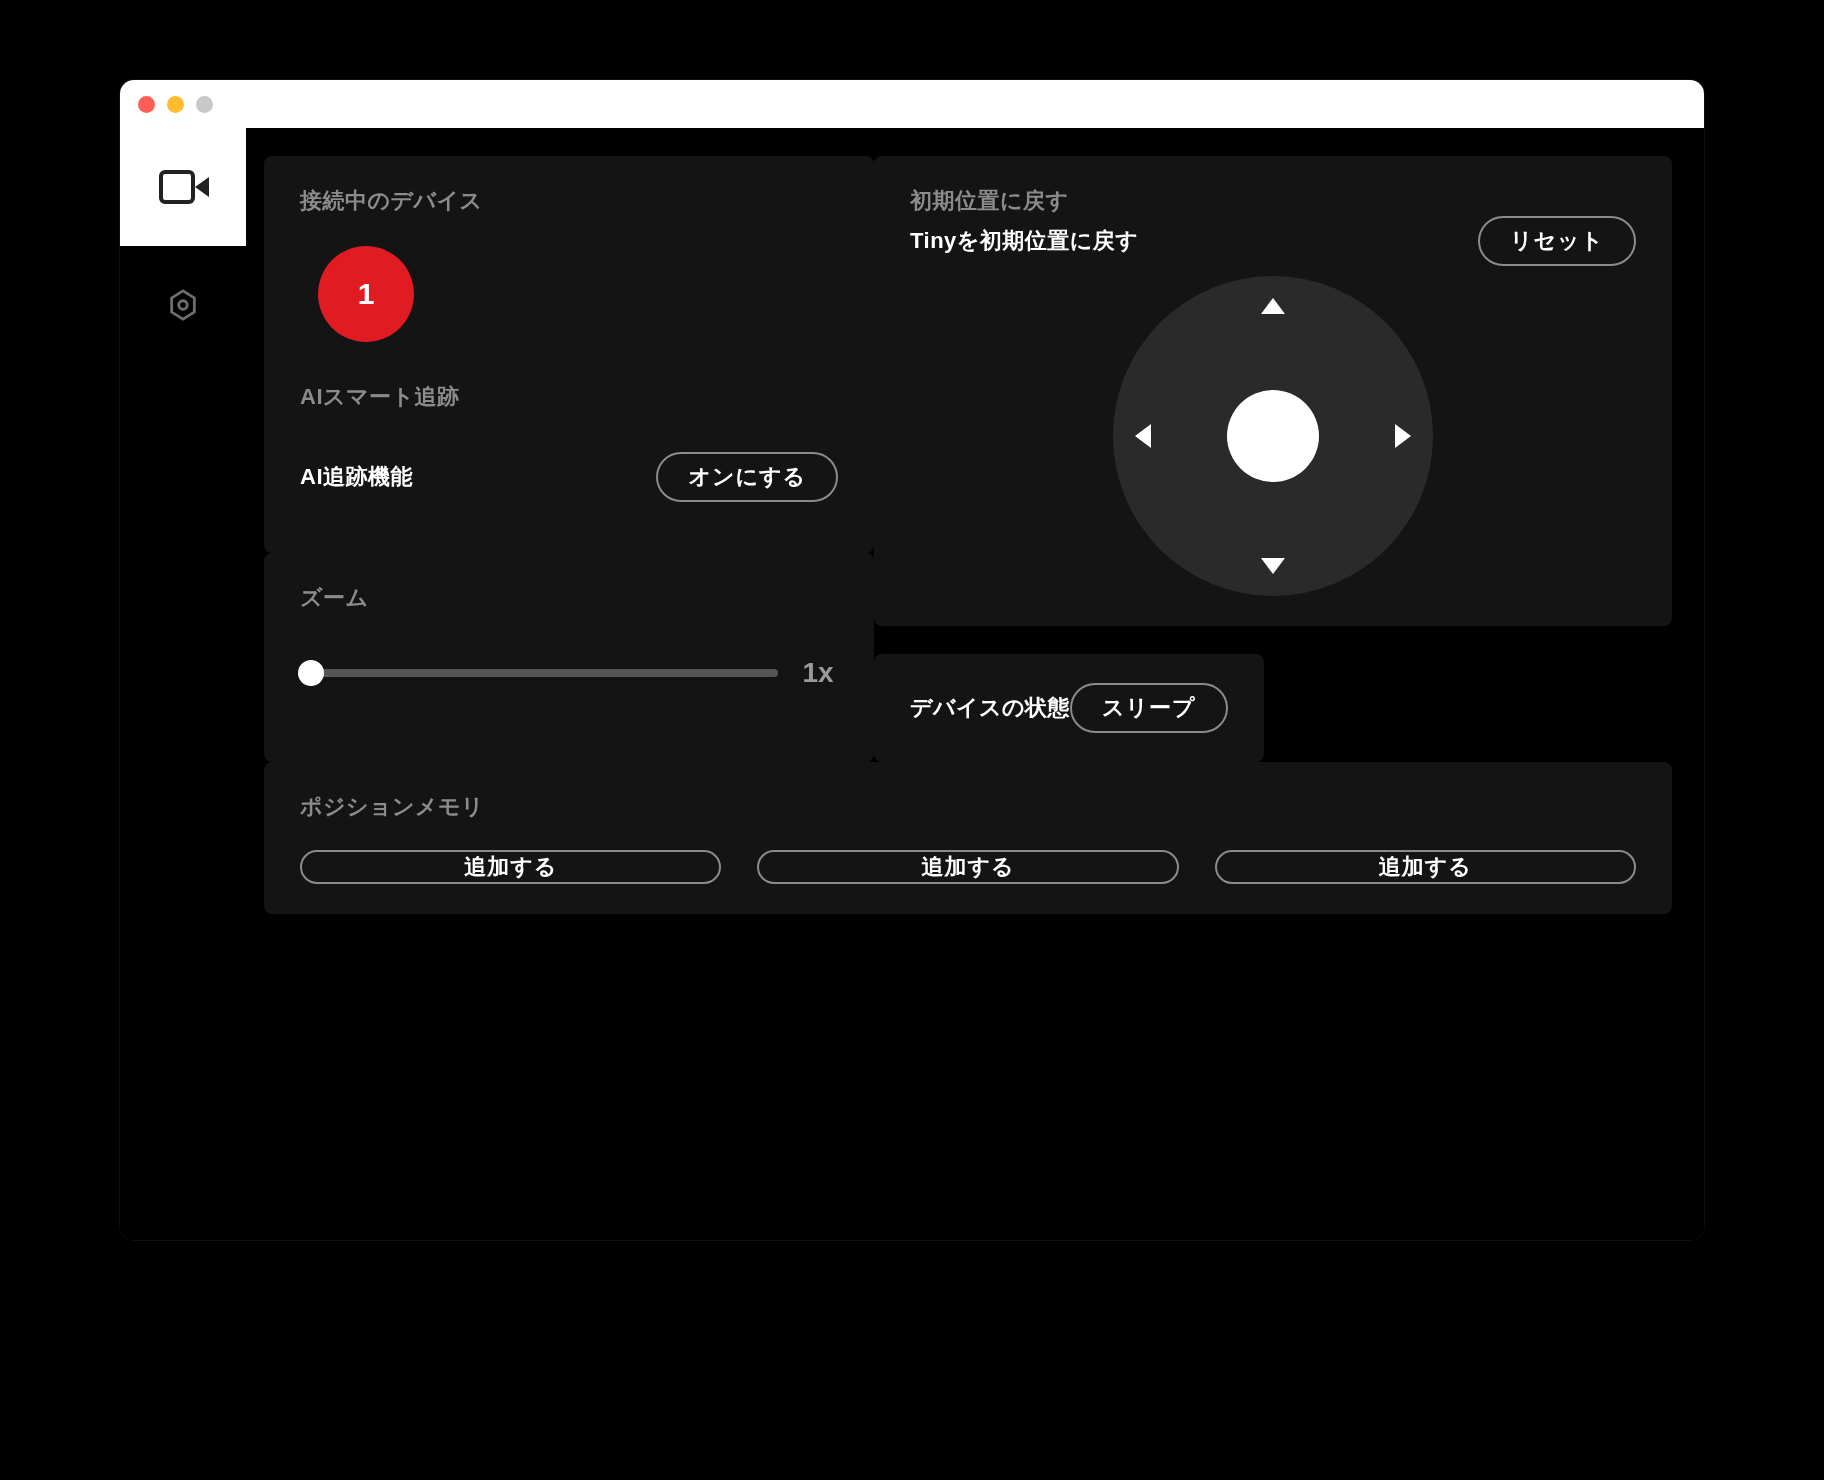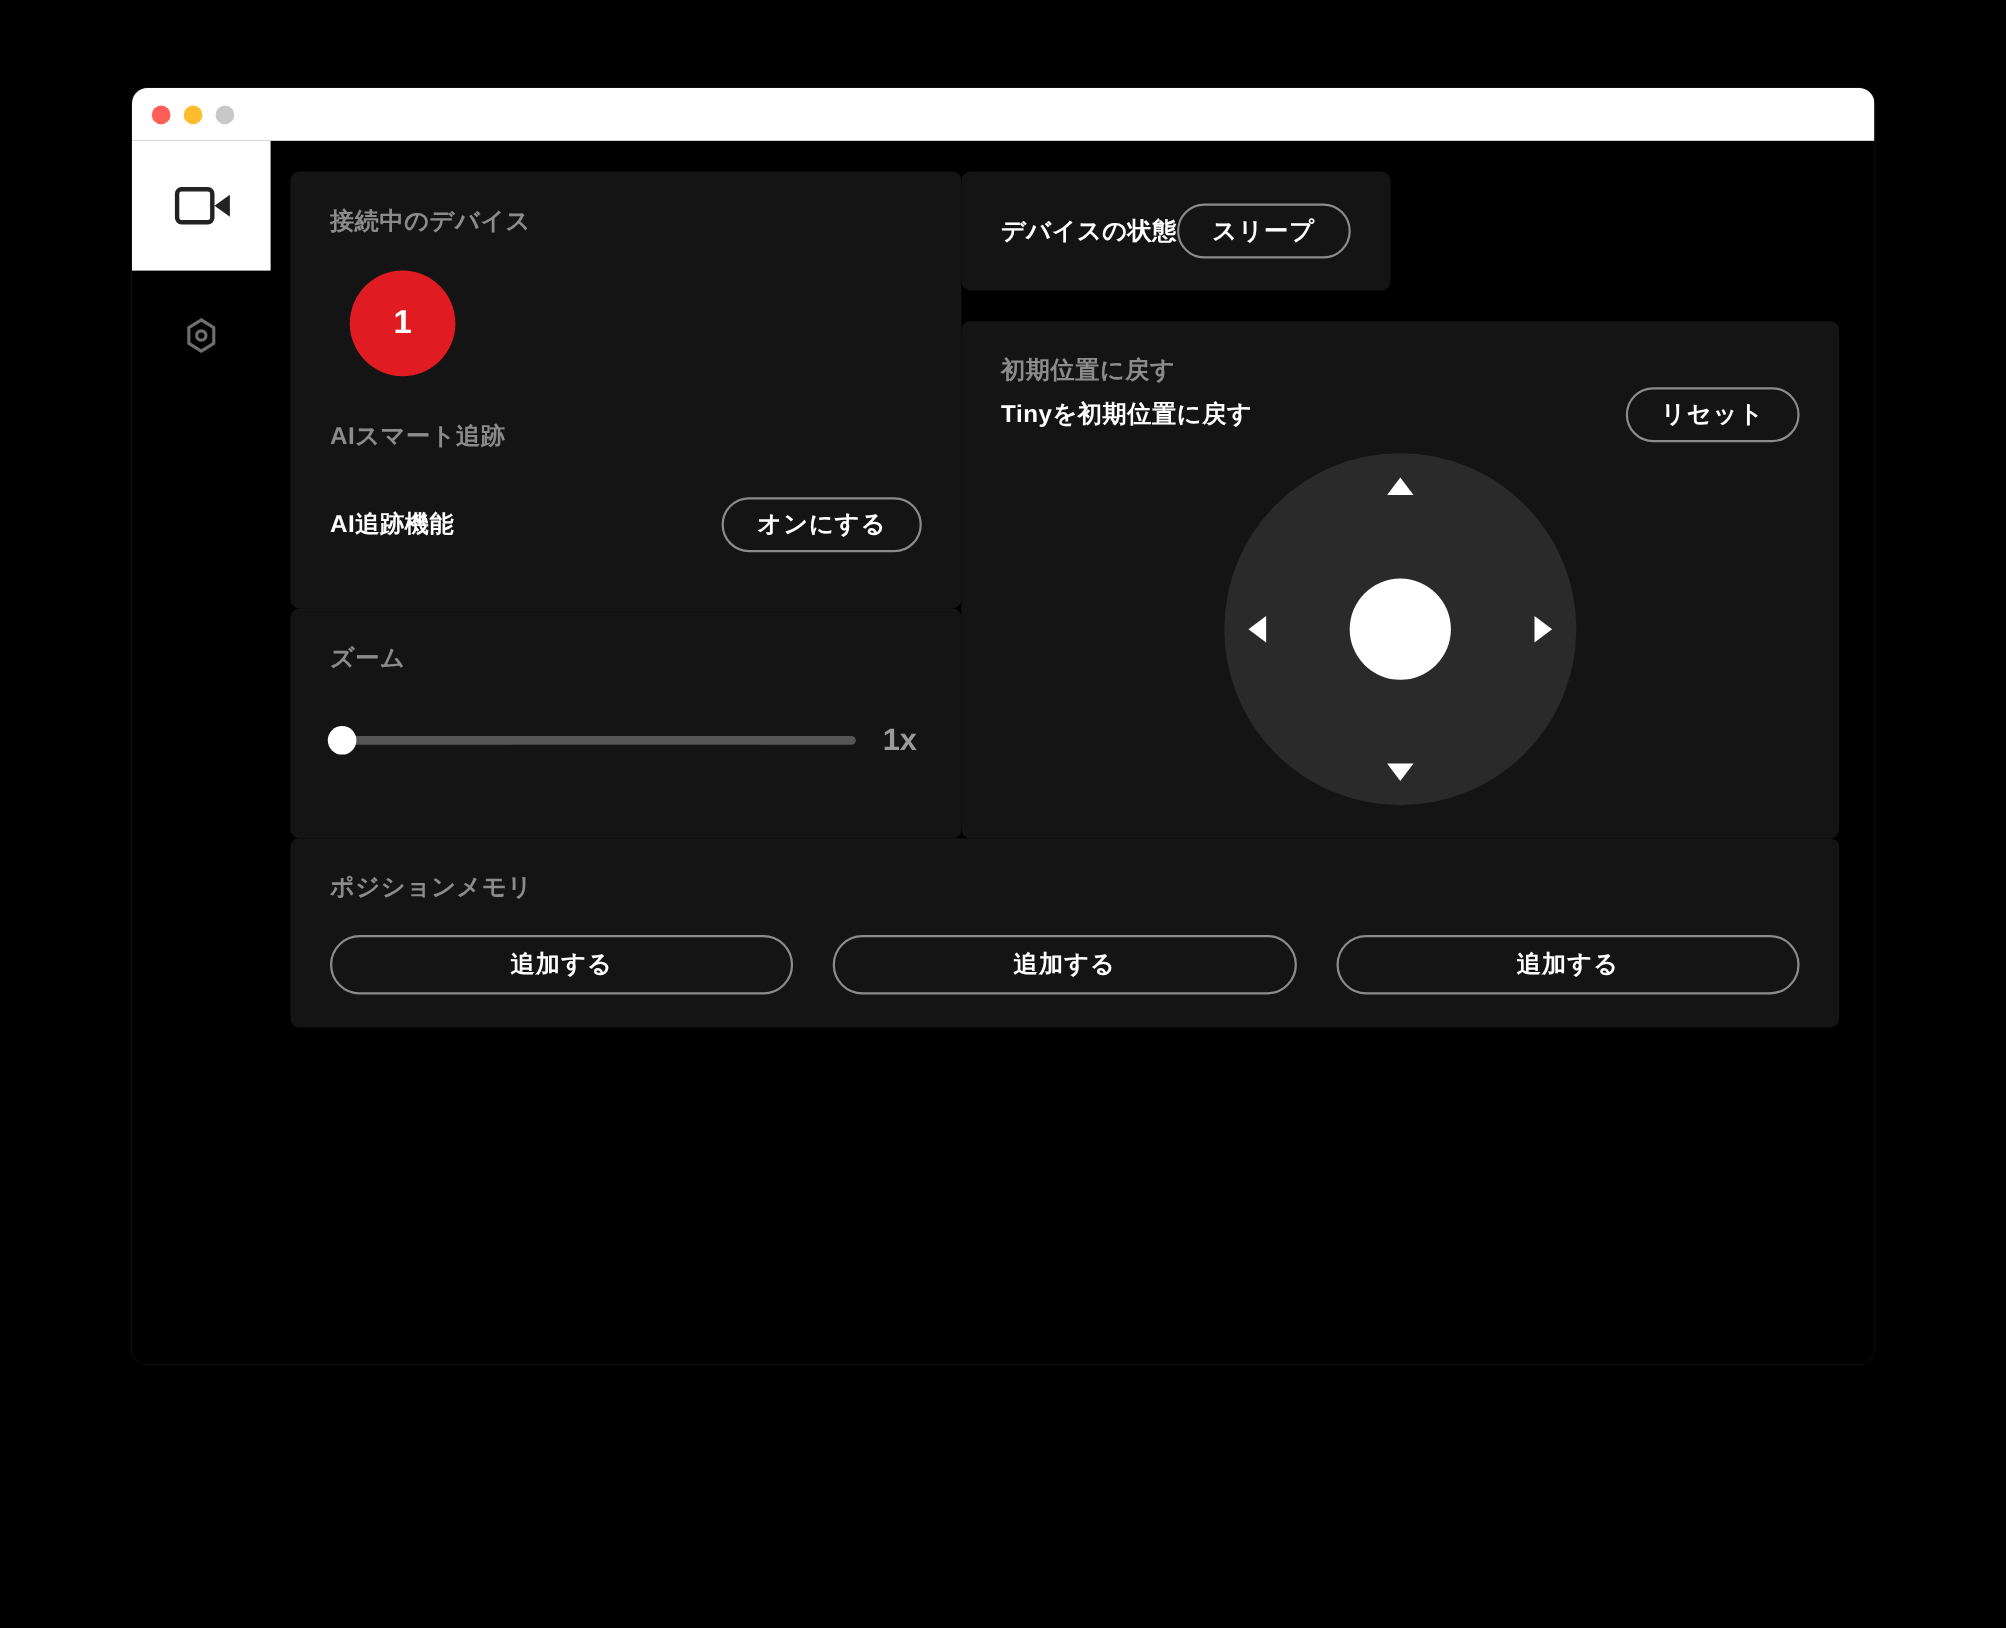--- a/index.html
+++ b/index.html
@@ -205,21 +205,21 @@
   
   .panel-memory { grid-column: 1 / span 2; grid-row: 3; }
   .memory-buttons {
     display: flex;
     gap: 36px;
     margin-top: 28px;
   }
   .memory-buttons .pill-btn {
     flex: 1;
     text-align: center;
-    padding: 10px 0;
+    padding: 0 0;
   }
 
   
   .col2-stack {
     grid-column: 2;
     grid-row: 1 / span 2;
     display: flex;
     flex-direction: column;
     gap: 28px;
   }
@@ -262,41 +262,41 @@
           <span>1</span>
         </div>
         <span class="section-label ai-label">AIスマート追跡</span>
         <div class="row">
           <span class="value-label">AI追跡機能</span>
           <button class="pill-btn">オンにする</button>
         </div>
       </div>
 
       <div class="col2-stack">
-        <div class="panel panel-state">
-          <div class="row">
-            <span class="value-label">デバイスの状態</span>
-            <button class="pill-btn">スリープ</button>
-          </div>
-        </div>
-
         <div class="panel" style="flex:1;">
           <span class="section-label">初期位置に戻す</span>
           <div class="row reset-row">
             <span class="value-label">Tinyを初期位置に戻す</span>
             <button class="pill-btn">リセット</button>
           </div>
           <div class="dpad">
             <div class="arrow up"></div>
             <div class="arrow down"></div>
             <div class="arrow left"></div>
             <div class="arrow right"></div>
             <div class="center"></div>
           </div>
         </div>
+
+        <div class="panel panel-state">
+          <div class="row">
+            <span class="value-label">デバイスの状態</span>
+            <button class="pill-btn">スリープ</button>
+          </div>
+        </div>
       </div>
 
       <div class="panel panel-zoom">
         <span class="section-label">ズーム</span>
         <div class="zoom-row">
           <div class="slider">
             <div class="thumb"></div>
           </div>
           <span class="zoom-val">1x</span>
         </div>

